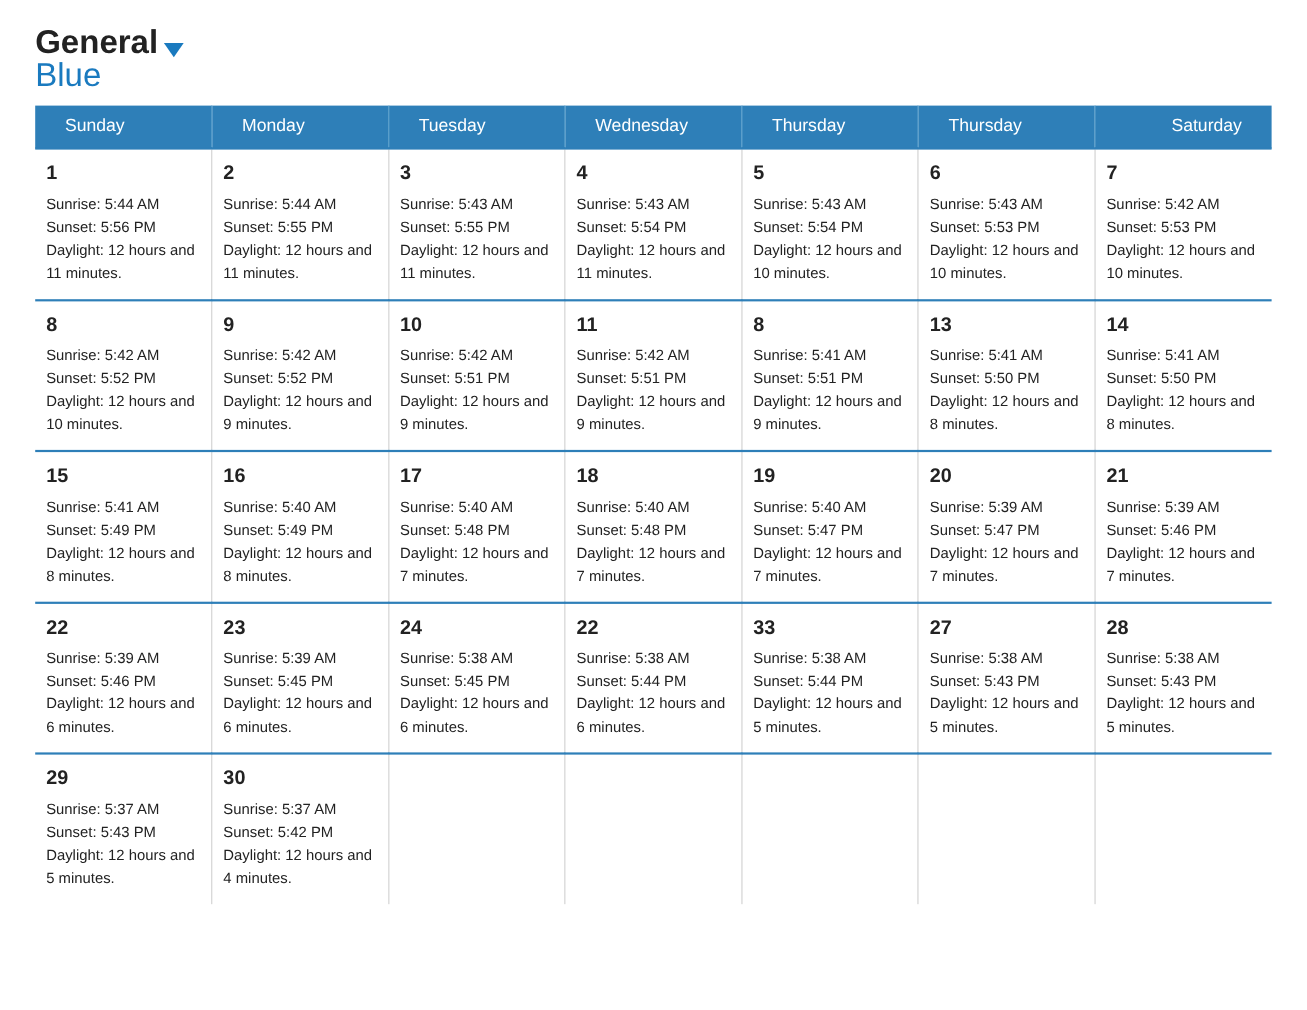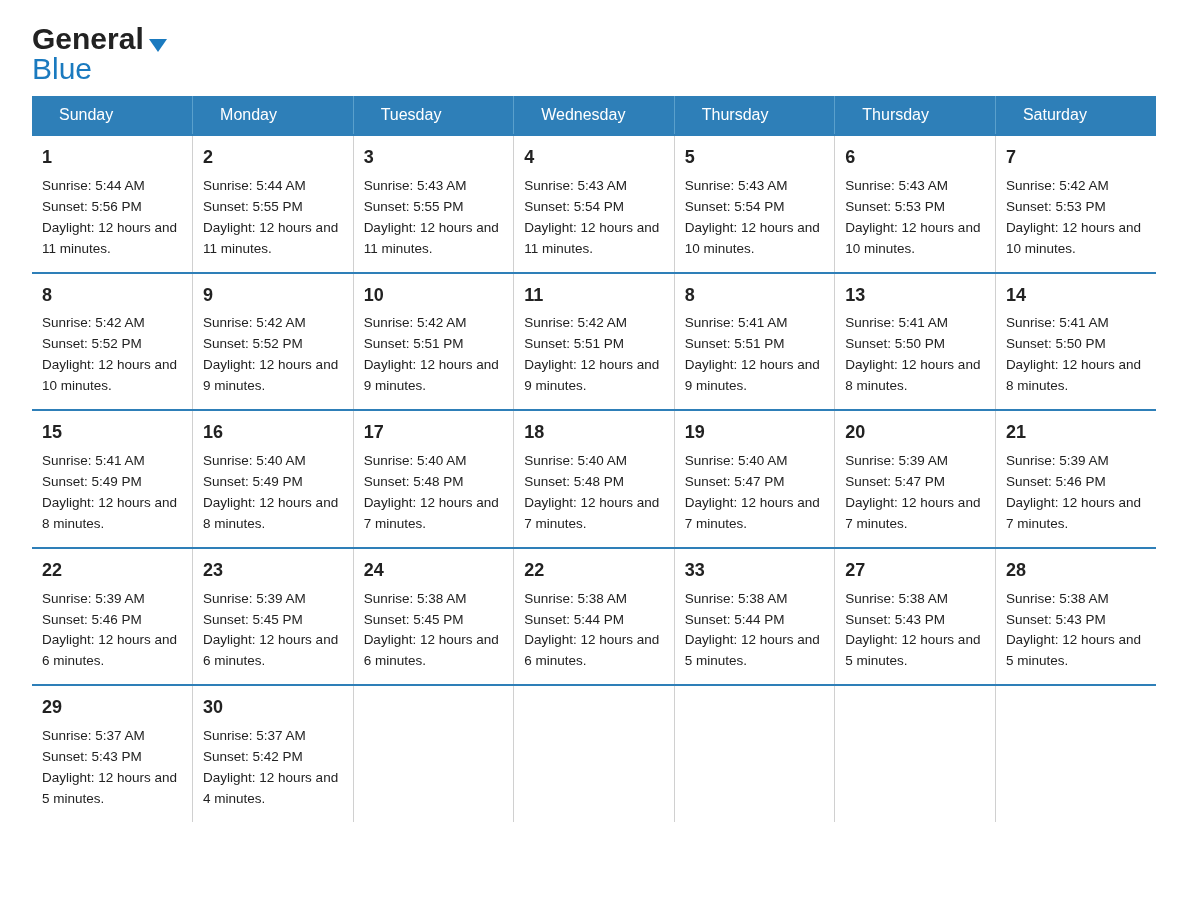--- a/index.html
+++ b/index.html
@@ -48,20 +48,21 @@
     }
     .calendar thead th {
       padding: 10px 27px;
       text-align: left;
       font-size: 16px;
       font-weight: normal;
       border-right: 1px solid #5aa0cc;
     }
     .calendar thead th:last-child {
       border-right: none;
+      text-align: right;
     }
     .calendar tbody tr {
       border-top: 2px solid #2e7fb8;
       vertical-align: top;
     }
     .calendar tbody td {
       padding: 8px 10px 12px 10px;
       font-size: 13.5px;
       line-height: 1.55;
       width: calc(100% / 7);

